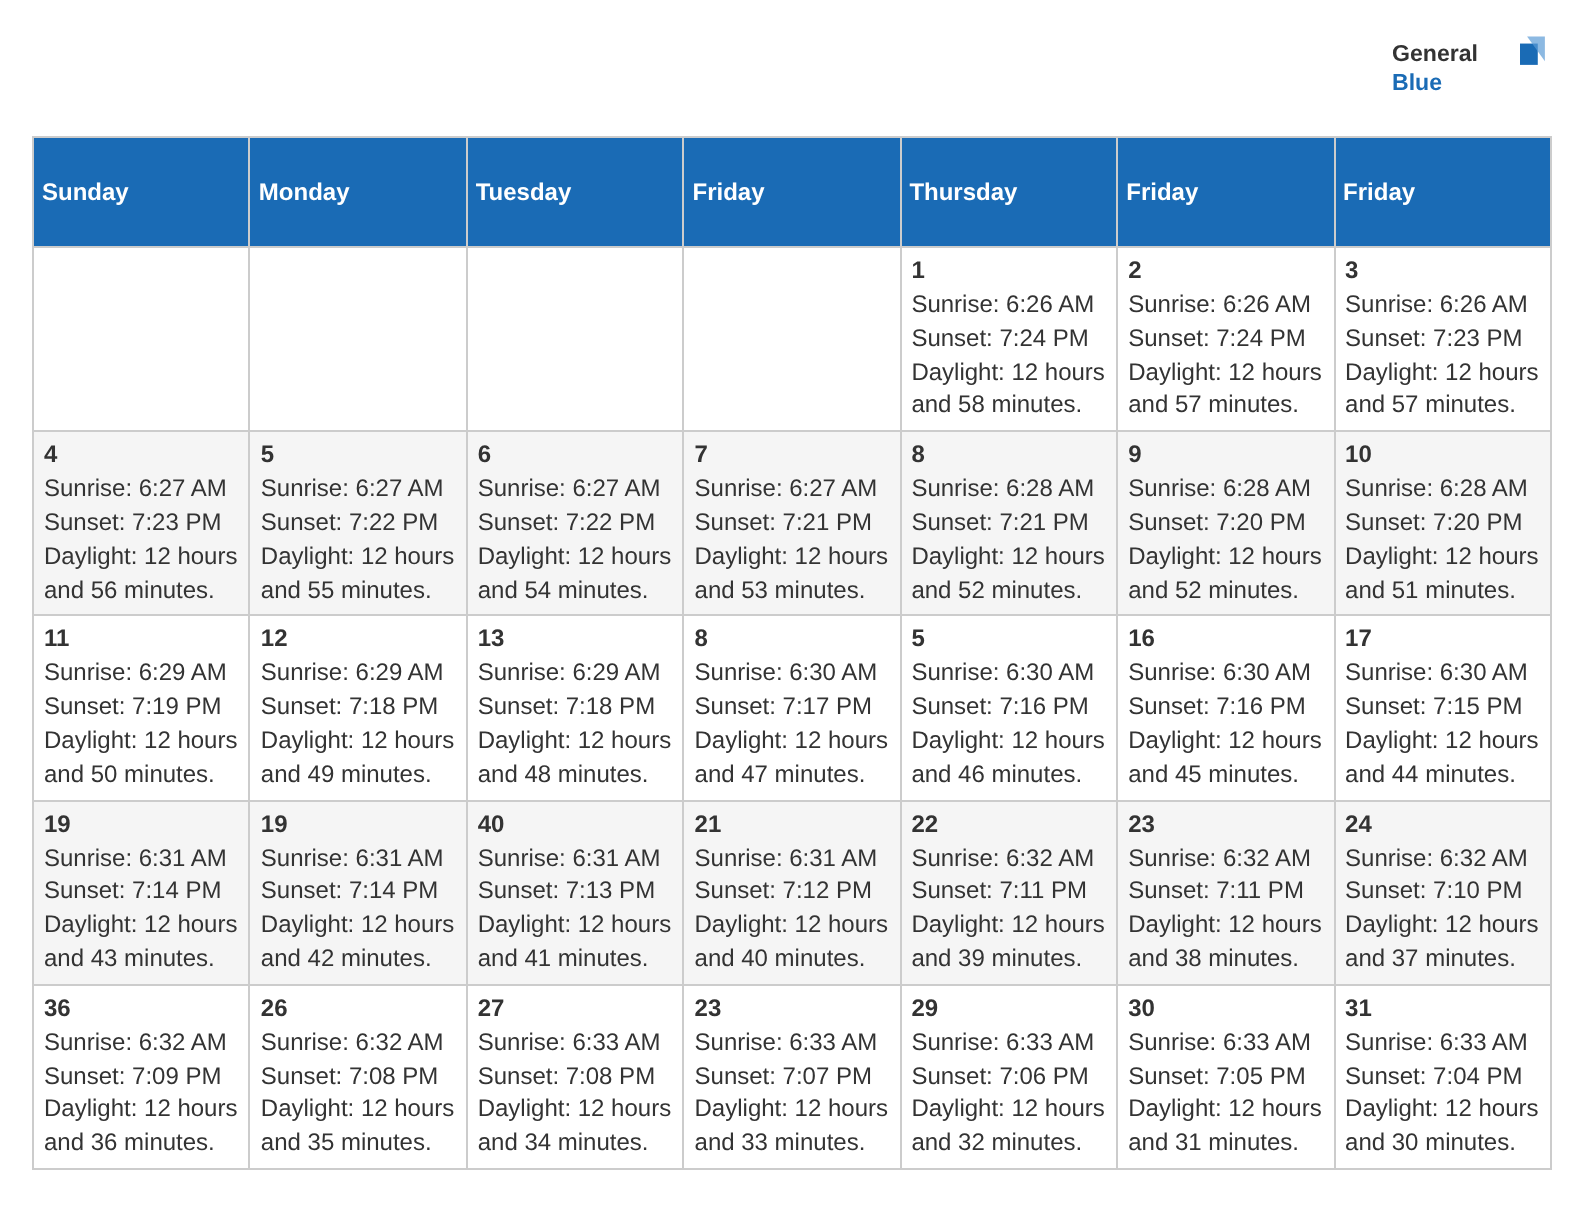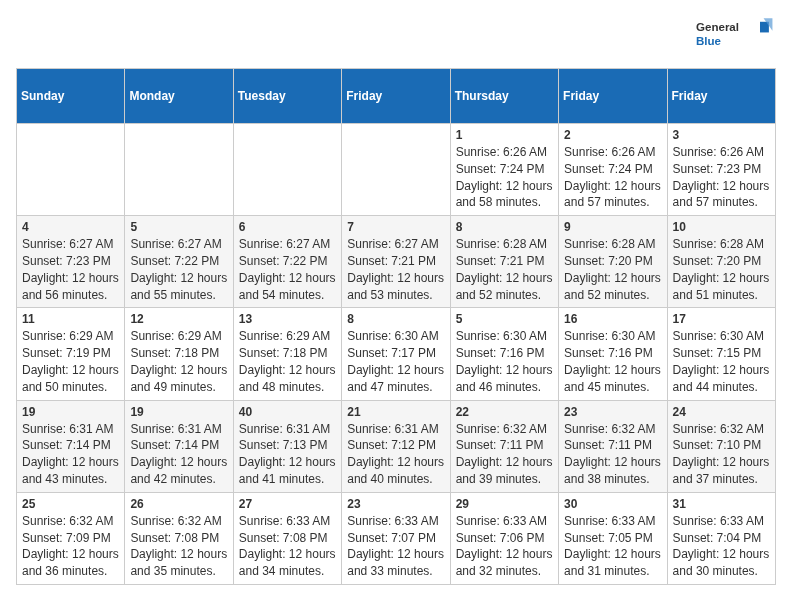--- a/index.html
+++ b/index.html
@@ -208,21 +208,21 @@
           <span class="day-number">23</span>
           <span class="day-info">Sunrise: 6:32 AM<br>Sunset: 7:11 PM<br>Daylight: 12 hours and 38 minutes.</span>
         </td>
         <td>
           <span class="day-number">24</span>
           <span class="day-info">Sunrise: 6:32 AM<br>Sunset: 7:10 PM<br>Daylight: 12 hours and 37 minutes.</span>
         </td>
       </tr>
       <tr>
         <td>
-          <span class="day-number">25</span>
+          <span class="day-number">36</span>
           <span class="day-info">Sunrise: 6:32 AM<br>Sunset: 7:09 PM<br>Daylight: 12 hours and 36 minutes.</span>
         </td>
         <td>
           <span class="day-number">26</span>
           <span class="day-info">Sunrise: 6:32 AM<br>Sunset: 7:08 PM<br>Daylight: 12 hours and 35 minutes.</span>
         </td>
         <td>
           <span class="day-number">27</span>
           <span class="day-info">Sunrise: 6:33 AM<br>Sunset: 7:08 PM<br>Daylight: 12 hours and 34 minutes.</span>
         </td>

